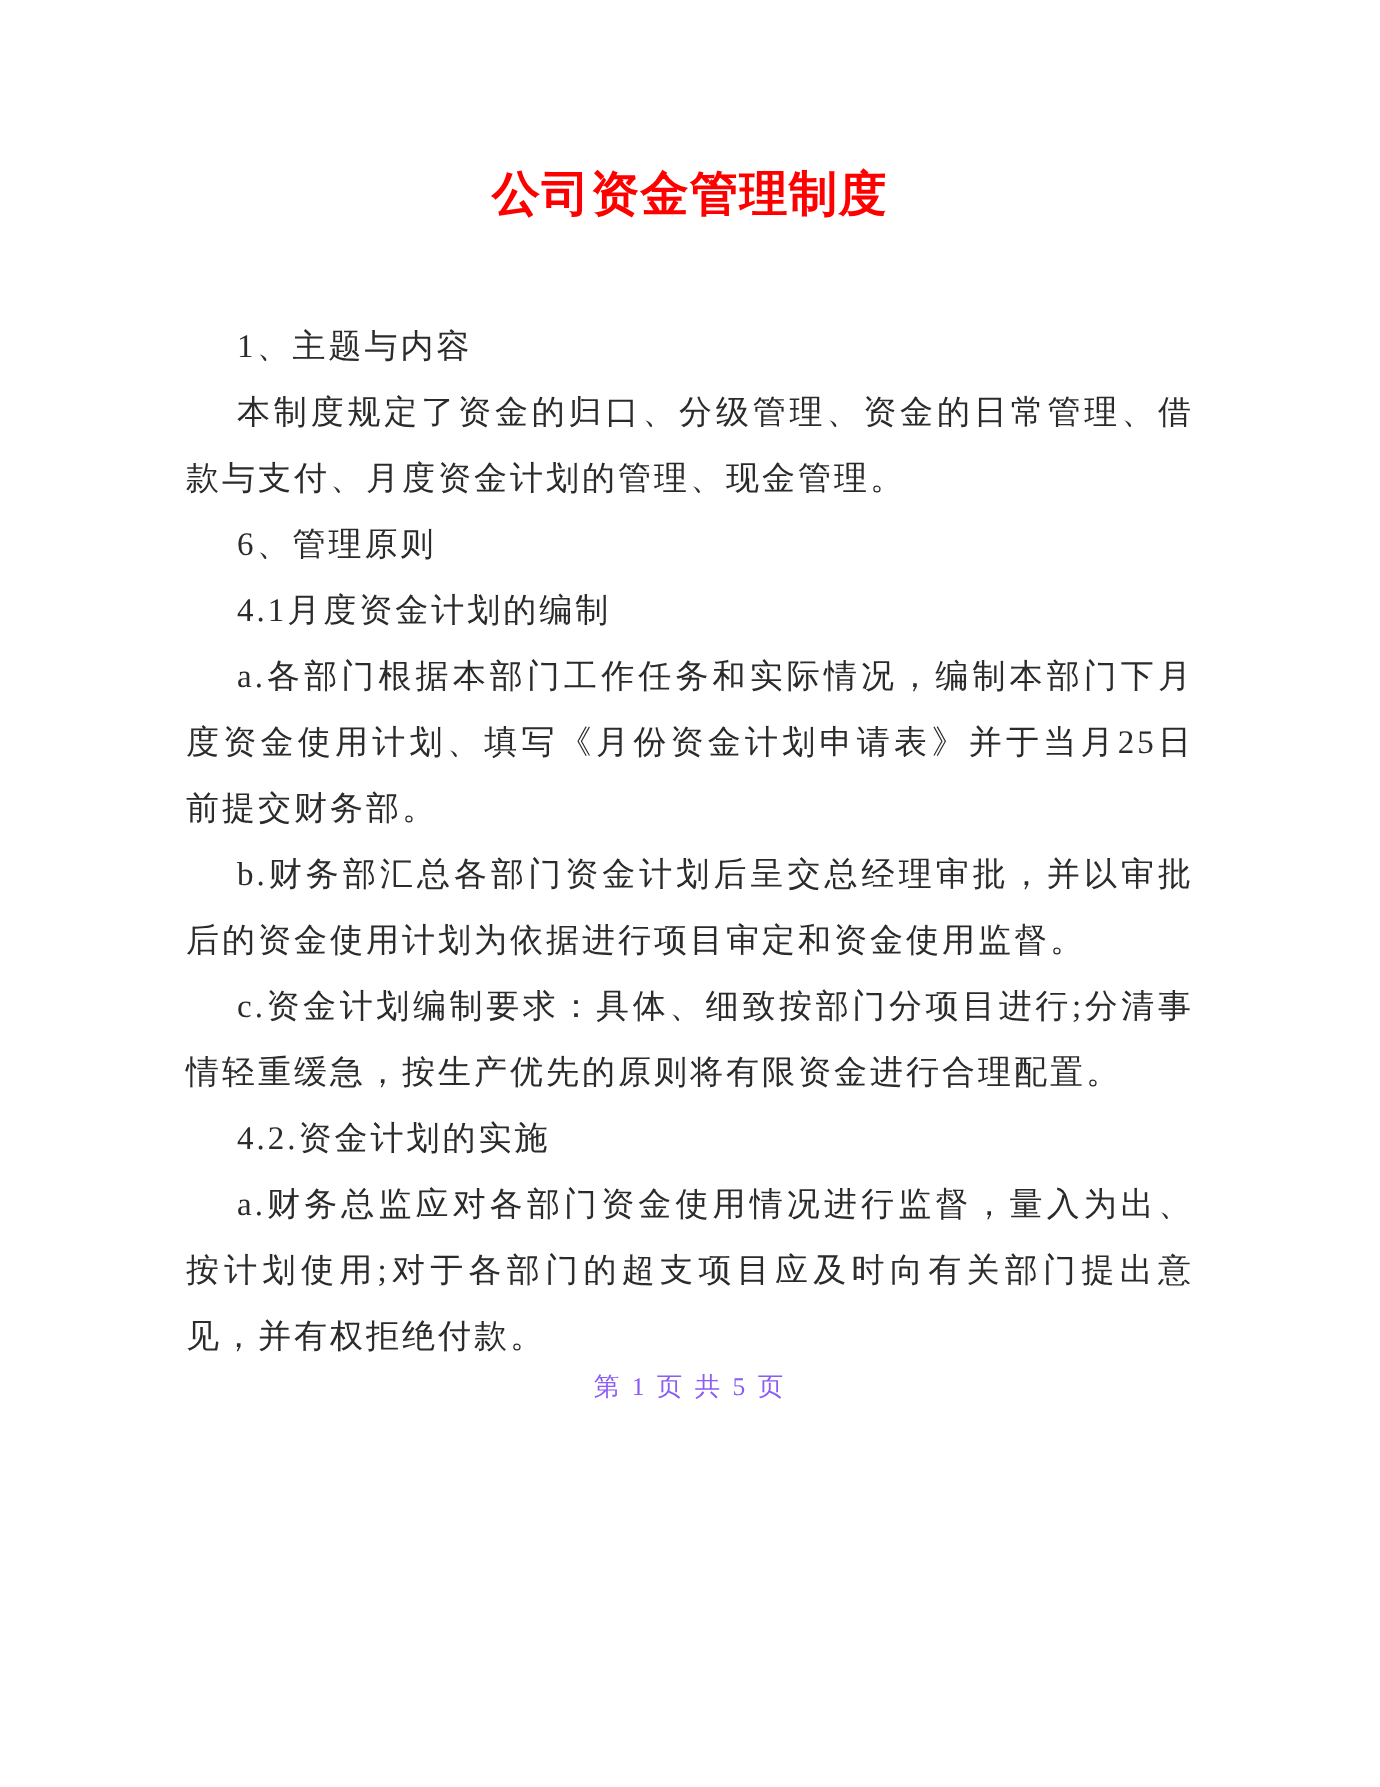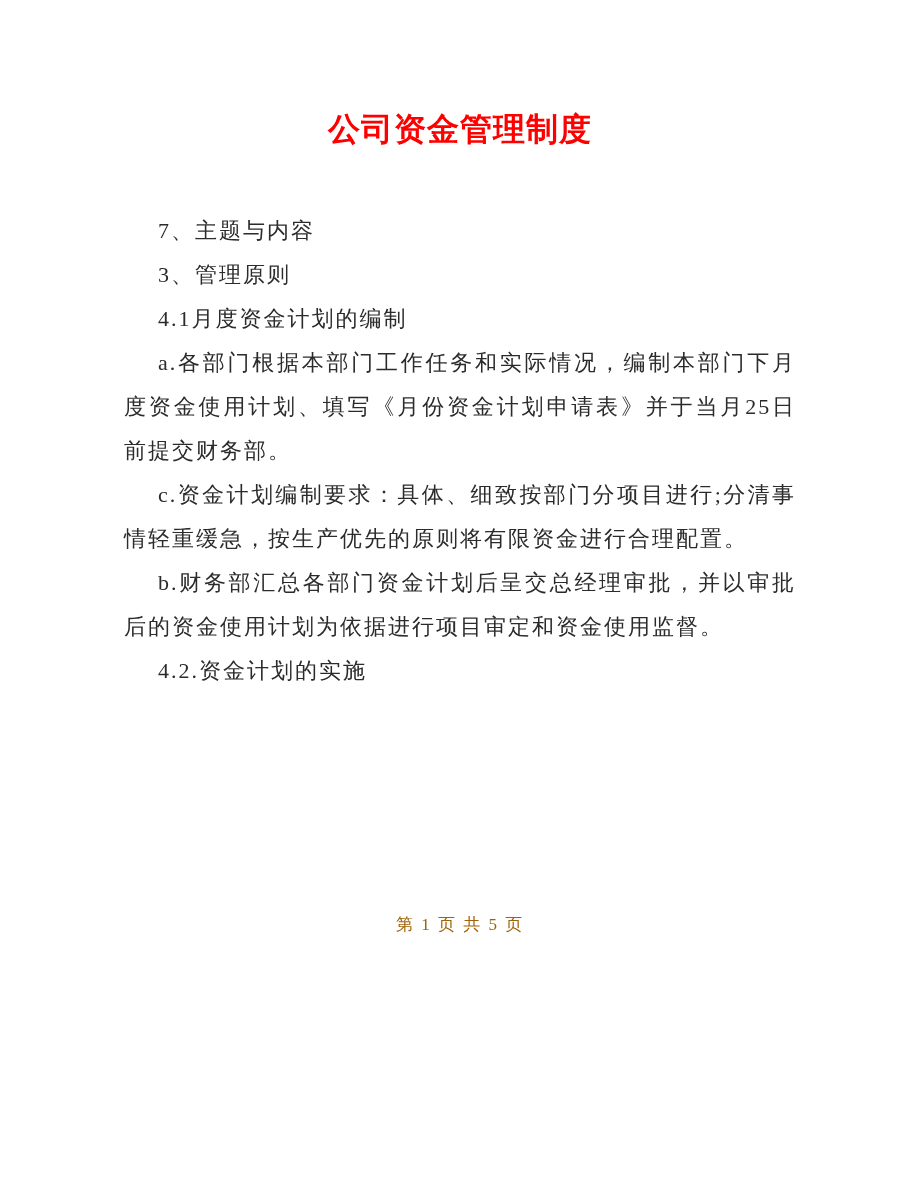--- a/index.html
+++ b/index.html
@@ -48,37 +48,39 @@
   }
   .page-footer {
     position: absolute;
     left: 0;
     right: 0;
     bottom: 55px;
     text-align: center;
     font-size: 17px;
     line-height: 24px;
     letter-spacing: 2px;
-    color: #a16207;
+    color: #8b5cf6;
   }
 </style>
 </head>
 <body>
 
 <div class="page">
 
   <h1 class="doc-title">公司资金管理制度</h1>
 
   <div class="doc-body" id="doc-body">
-      <p>7、主题与内容</p>
-      <p>3、管理原则</p>
+      <p>1、主题与内容</p>
+      <p>本制度规定了资金的归口、分级管理、资金的日常管理、借款与支付、月度资金计划的管理、现金管理。</p>
+      <p>6、管理原则</p>
       <p>4.1月度资金计划的编制</p>
       <p>a.各部门根据本部门工作任务和实际情况，编制本部门下月度资金使用计划、填写《月份资金计划申请表》并于当月25日前提交财务部。</p>
+      <p>b.财务部汇总各部门资金计划后呈交总经理审批，并以审批后的资金使用计划为依据进行项目审定和资金使用监督。</p>
       <p>c.资金计划编制要求：具体、细致按部门分项目进行;分清事情轻重缓急，按生产优先的原则将有限资金进行合理配置。</p>
-      <p>b.财务部汇总各部门资金计划后呈交总经理审批，并以审批后的资金使用计划为依据进行项目审定和资金使用监督。</p>
       <p>4.2.资金计划的实施</p>
+      <p>a.财务总监应对各部门资金使用情况进行监督，量入为出、按计划使用;对于各部门的超支项目应及时向有关部门提出意见，并有权拒绝付款。</p>
     </div>
 
   <div class="page-footer">
     <span>第 1 页 共 5 页</span>
   </div>
 
 </div>
 
 </body></html>

